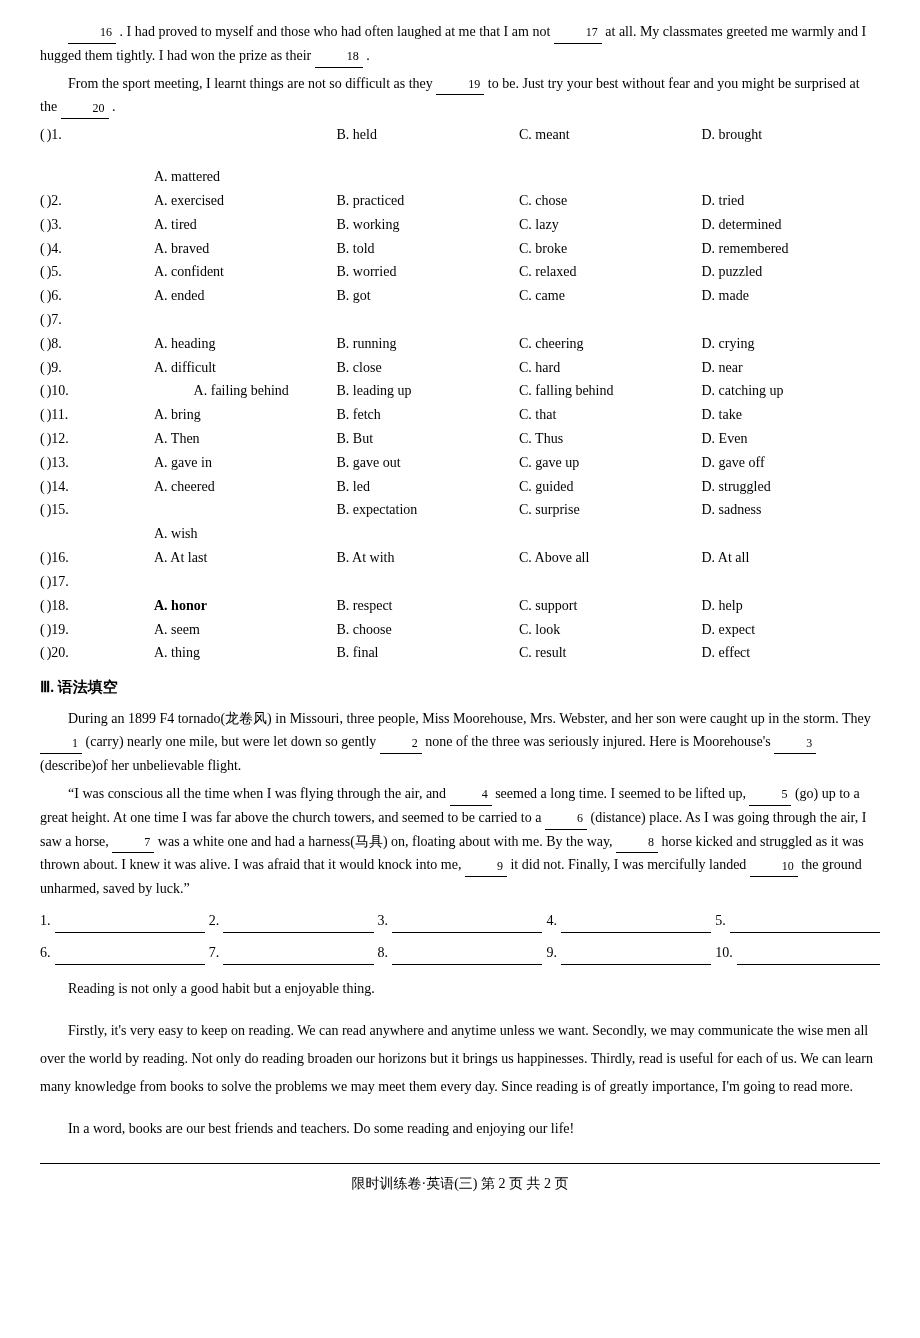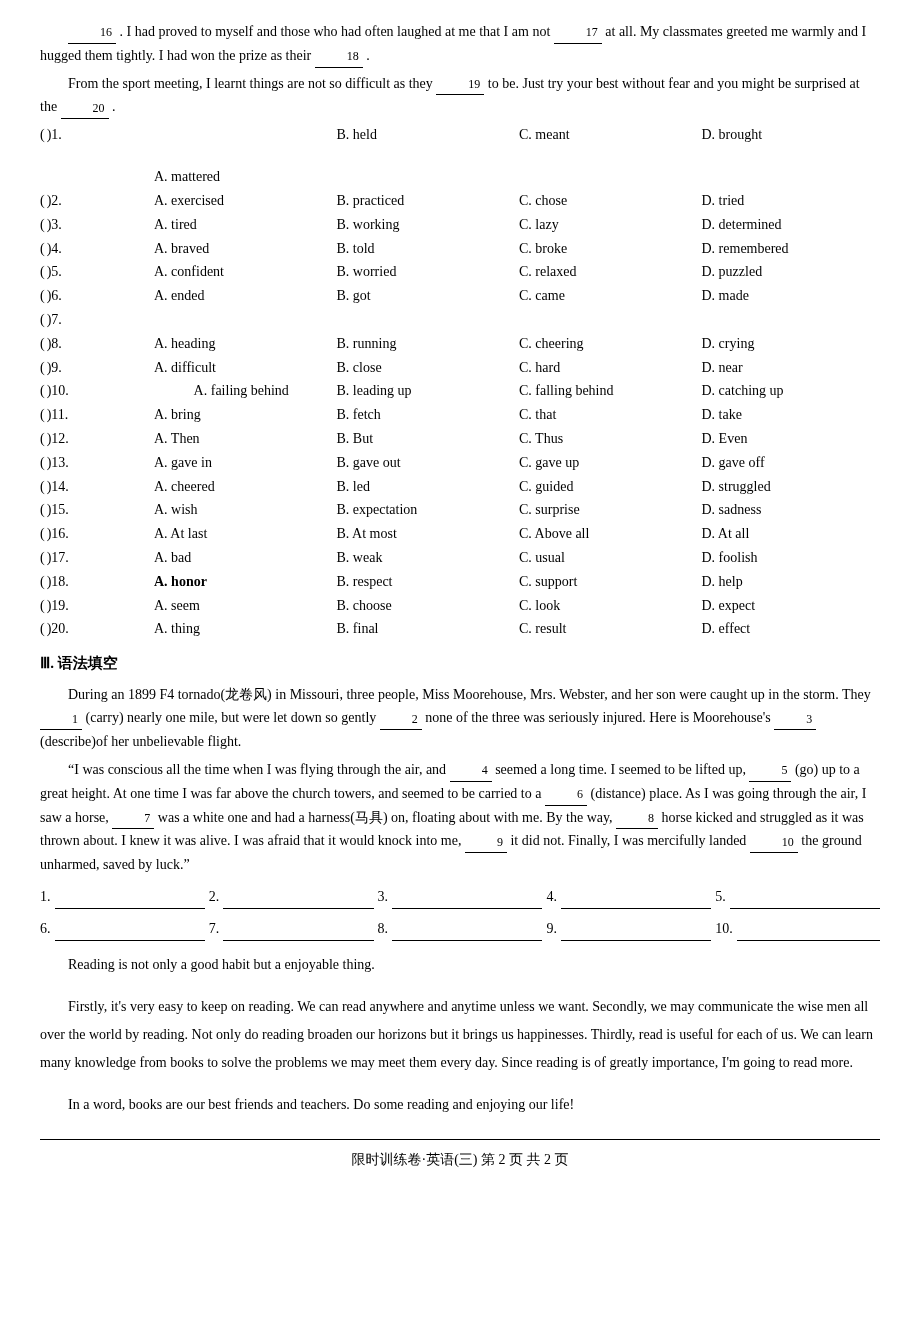--- a/index.html
+++ b/index.html
@@ -257,48 +257,42 @@
         <span style="flex: 1 1 0%; padding: 0px 4px; white-space: nowrap;">C. guided</span>
         <span style="flex: 1 1 0%; padding: 0px 4px; white-space: nowrap;">D. struggled</span>
       </div>
     </div>
     <div style="display: flex; align-items: flex-start; width: 100%; margin: 0px;">
       <div style="display: flex; align-items: center; min-width: 110px;">
         <span style="margin-right:2px;">(</span>
         <span style="margin-right:2px;">)15.</span>
       </div>
       <div style="display: flex; flex: 1 1 0%;">
-        <span style="flex: 1 1 0%; padding: 0px 4px; white-space: nowrap;">A. wish</span>
+        <span style="flex: 1 1 0%; padding: 0px 4px; white-space: nowrap; margin-top: 24px;">A. wish</span>
         <span style="flex: 1 1 0%; padding: 0px 4px; white-space: nowrap;">B. expectation</span>
         <span style="flex: 1 1 0%; padding: 0px 4px; white-space: nowrap;">C. surprise</span>
         <span style="flex: 1 1 0%; padding: 0px 4px; white-space: nowrap;">D. sadness</span>
       </div>
     </div>
     <div style="display: flex; align-items: flex-start; width: 100%; margin: 0px;">
       <div style="display: flex; align-items: center; min-width: 110px;">
         <span style="margin-right:2px;">(</span>
         <span style="margin-right:2px;">)16.</span>
       </div>
       <div style="display: flex; flex: 1 1 0%;">
         <span style="flex: 1 1 0%; padding: 0px 4px; white-space: nowrap;">A. At last</span>
-        <span style="flex: 1 1 0%; padding: 0px 4px; white-space: nowrap;">B. At most</span>
+        <span style="flex: 1 1 0%; padding: 0px 4px; white-space: nowrap;">B. At with</span>
         <span style="flex: 1 1 0%; padding: 0px 4px; white-space: nowrap;">C. Above all</span>
         <span style="flex: 1 1 0%; padding: 0px 4px; white-space: nowrap;">D. At all</span>
       </div>
     </div>
     <div style="display: flex; align-items: flex-start; width: 100%; margin: 0px;">
       <div style="display: flex; align-items: center; min-width: 110px;">
         <span style="margin-right:2px;">(</span>
         <span style="margin-right:2px;">)17.</span>
-      </div>
-      <div style="display: flex; flex: 1 1 0%;">
-        <span style="flex: 1 1 0%; padding: 0px 4px; white-space: nowrap;">A. bad</span>
-        <span style="flex: 1 1 0%; padding: 0px 4px; white-space: nowrap;">B. weak</span>
-        <span style="flex: 1 1 0%; padding: 0px 4px; white-space: nowrap;">C. usual</span>
-        <span style="flex: 1 1 0%; padding: 0px 4px; white-space: nowrap;">D. foolish</span>
       </div>
     </div>
     <div style="display: flex; align-items: flex-start; width: 100%; margin: 0px;">
       <div style="display: flex; align-items: center; min-width: 110px;">
         <span style="margin-right:2px;">(</span>
         <span style="margin-right:2px;">)18.</span>
       </div>
       <div style="display: flex; flex: 1 1 0%;">
         <span style="flex: 1 1 0%; padding: 0px 4px; white-space: nowrap; font-weight: bold;">A. honor</span>
         <span style="flex: 1 1 0%; padding: 0px 4px; white-space: nowrap;">B. respect</span>

